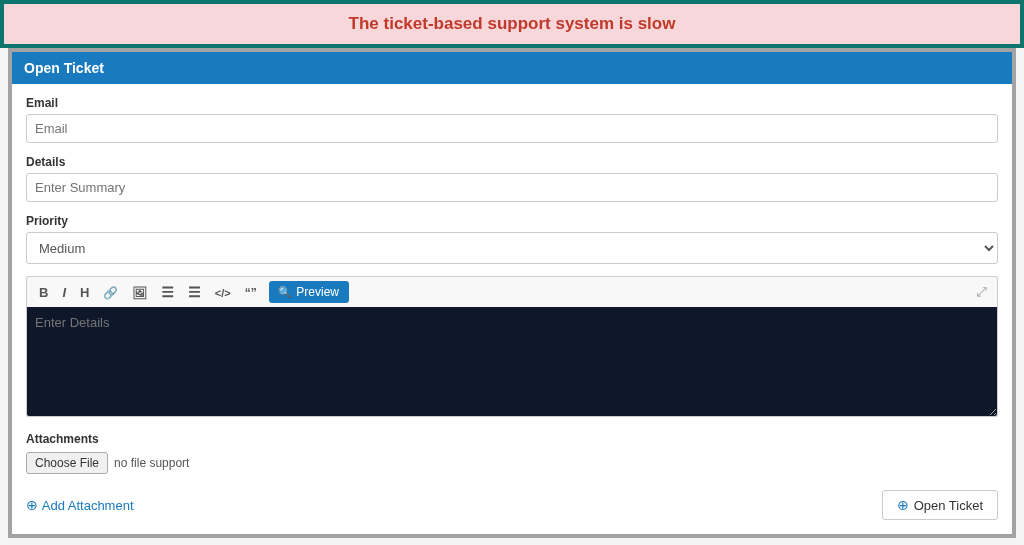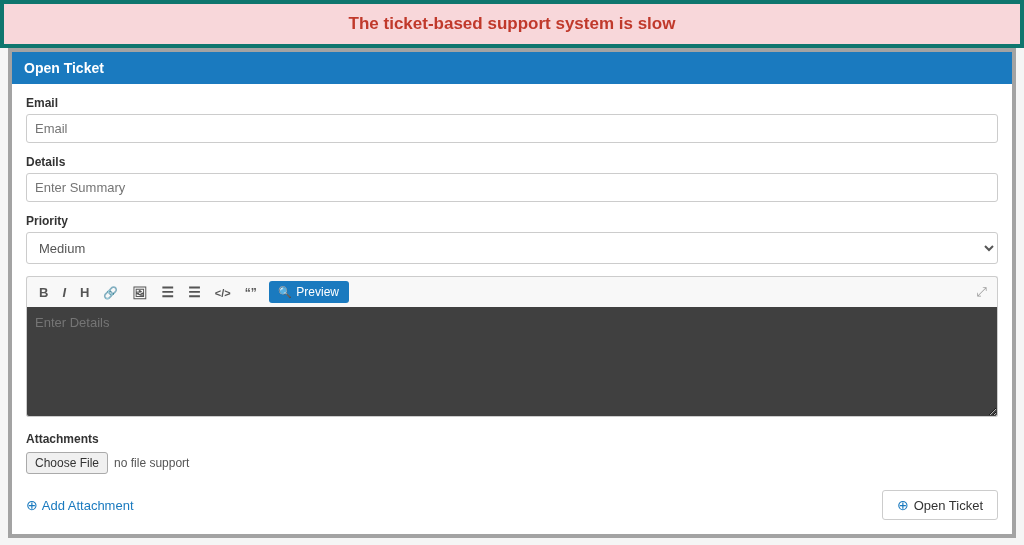--- a/index.html
+++ b/index.html
@@ -116,21 +116,21 @@
 
     .editor-area {
       width: 100%;
       min-height: 110px;
       border: 1px solid #ccc;
       border-top: none;
       border-radius: 0 0 3px 3px;
       padding: 8px;
       font-size: 13px;
       color: #aaa;
-      background: #404040;
+      background: #0f172a;
       resize: vertical;
       font-family: Arial, sans-serif;
       position: relative;
     }
 
     .editor-wrapper {
       position: relative;
     }
 
     .attachments-section {

